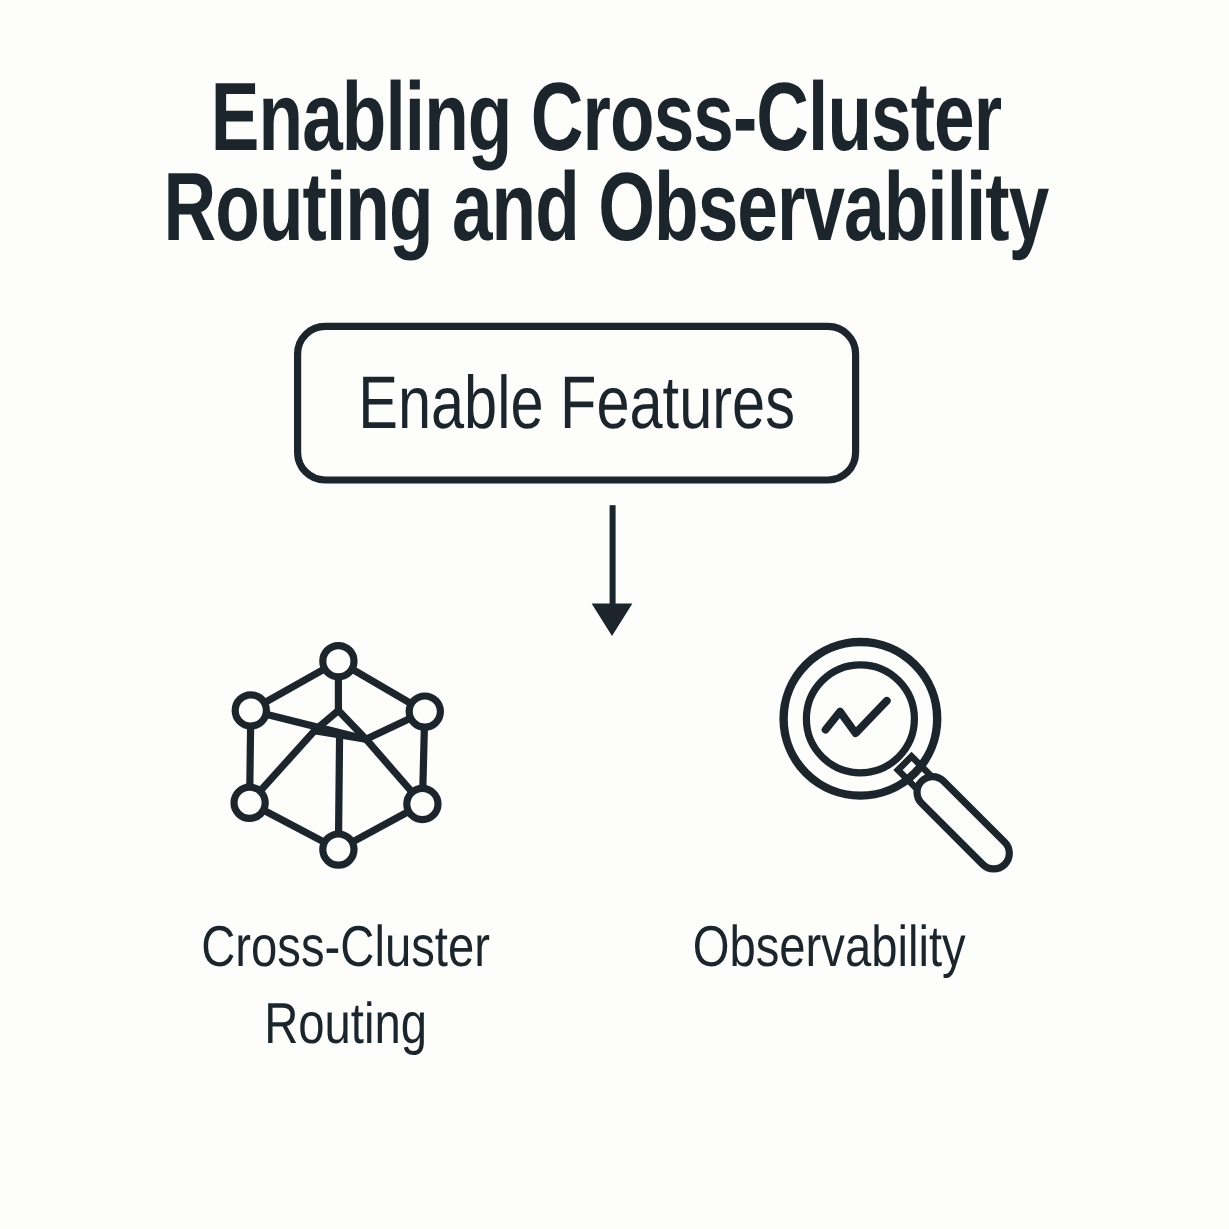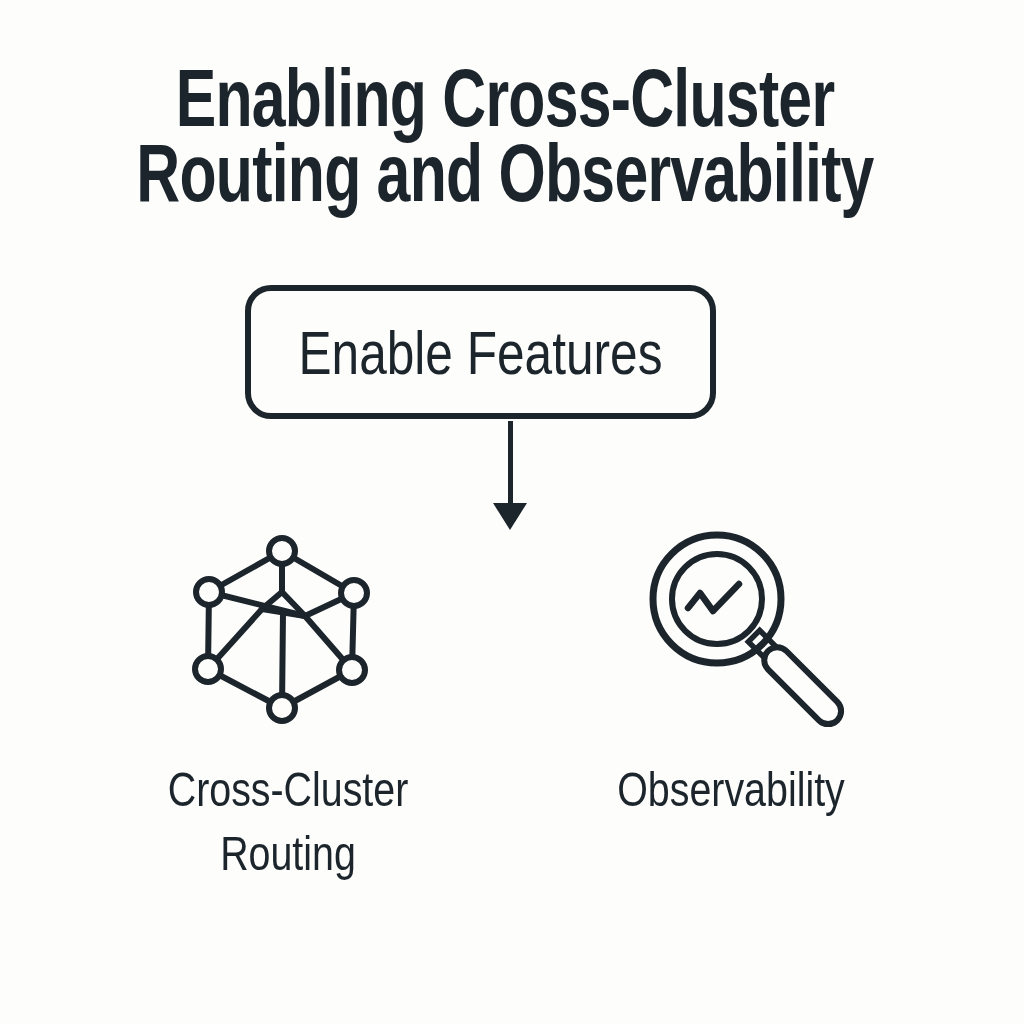--- a/index.html
+++ b/index.html
@@ -27,21 +27,21 @@
     letter-spacing: -1px;
     color: var(--ink);
     transform: scaleX(0.75);
     transform-origin: 50% 0;
   }
   .title span { display: block; white-space: nowrap; }
 
   
   .cta {
     position: absolute;
-    left: 245px; top: 285px;
+    left: 245px; top: 269px;
     width: 471px; height: 134px;
     border: 6px solid var(--ink);
     border-radius: 26px;
     background: var(--bg);
     display: flex;
     align-items: center;
     justify-content: center;
   }
   .cta .cta-label {
     font-size: 62px;
@@ -86,21 +86,21 @@
     font-weight: 400;
     color: var(--ink);
   }
   .feature-label span {
     display: block;
     white-space: nowrap;
     transform: scaleX(0.82);
     transform-origin: center;
   }
   .label-ccr { left: 38px; }
-  .label-obs { left: 481px; }
+  .label-obs { left: 441px; }
 </style>
 </head>
 <body>
 
 <div class="stage">
 
   <h1 class="title">
     <span>Enabling Cross-Cluster</span>
     <span>Routing and Observability</span>
   </h1>

